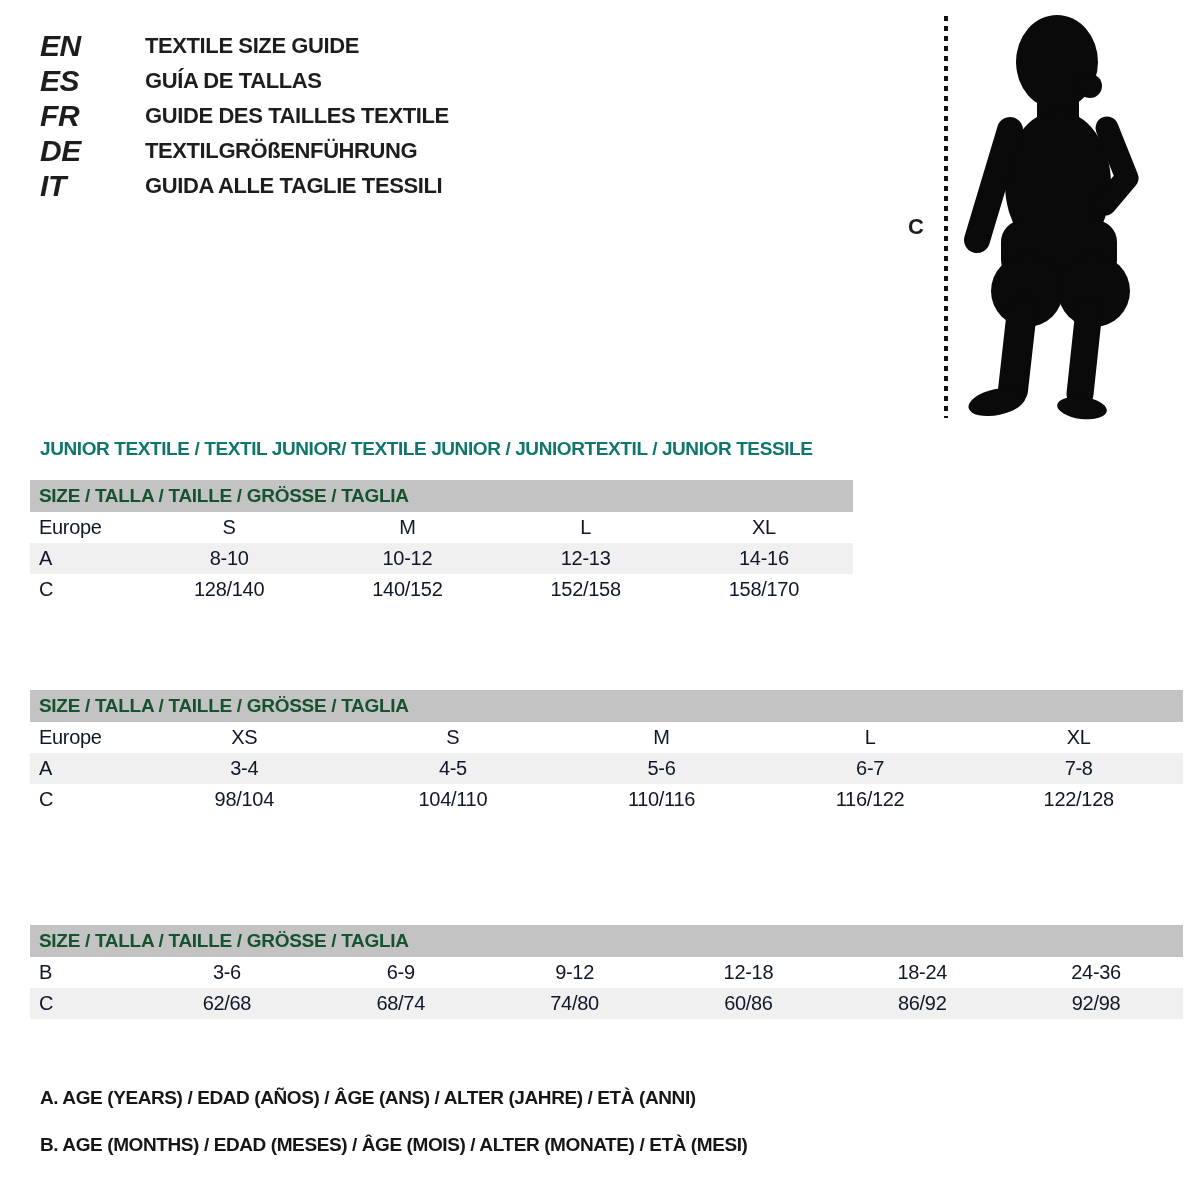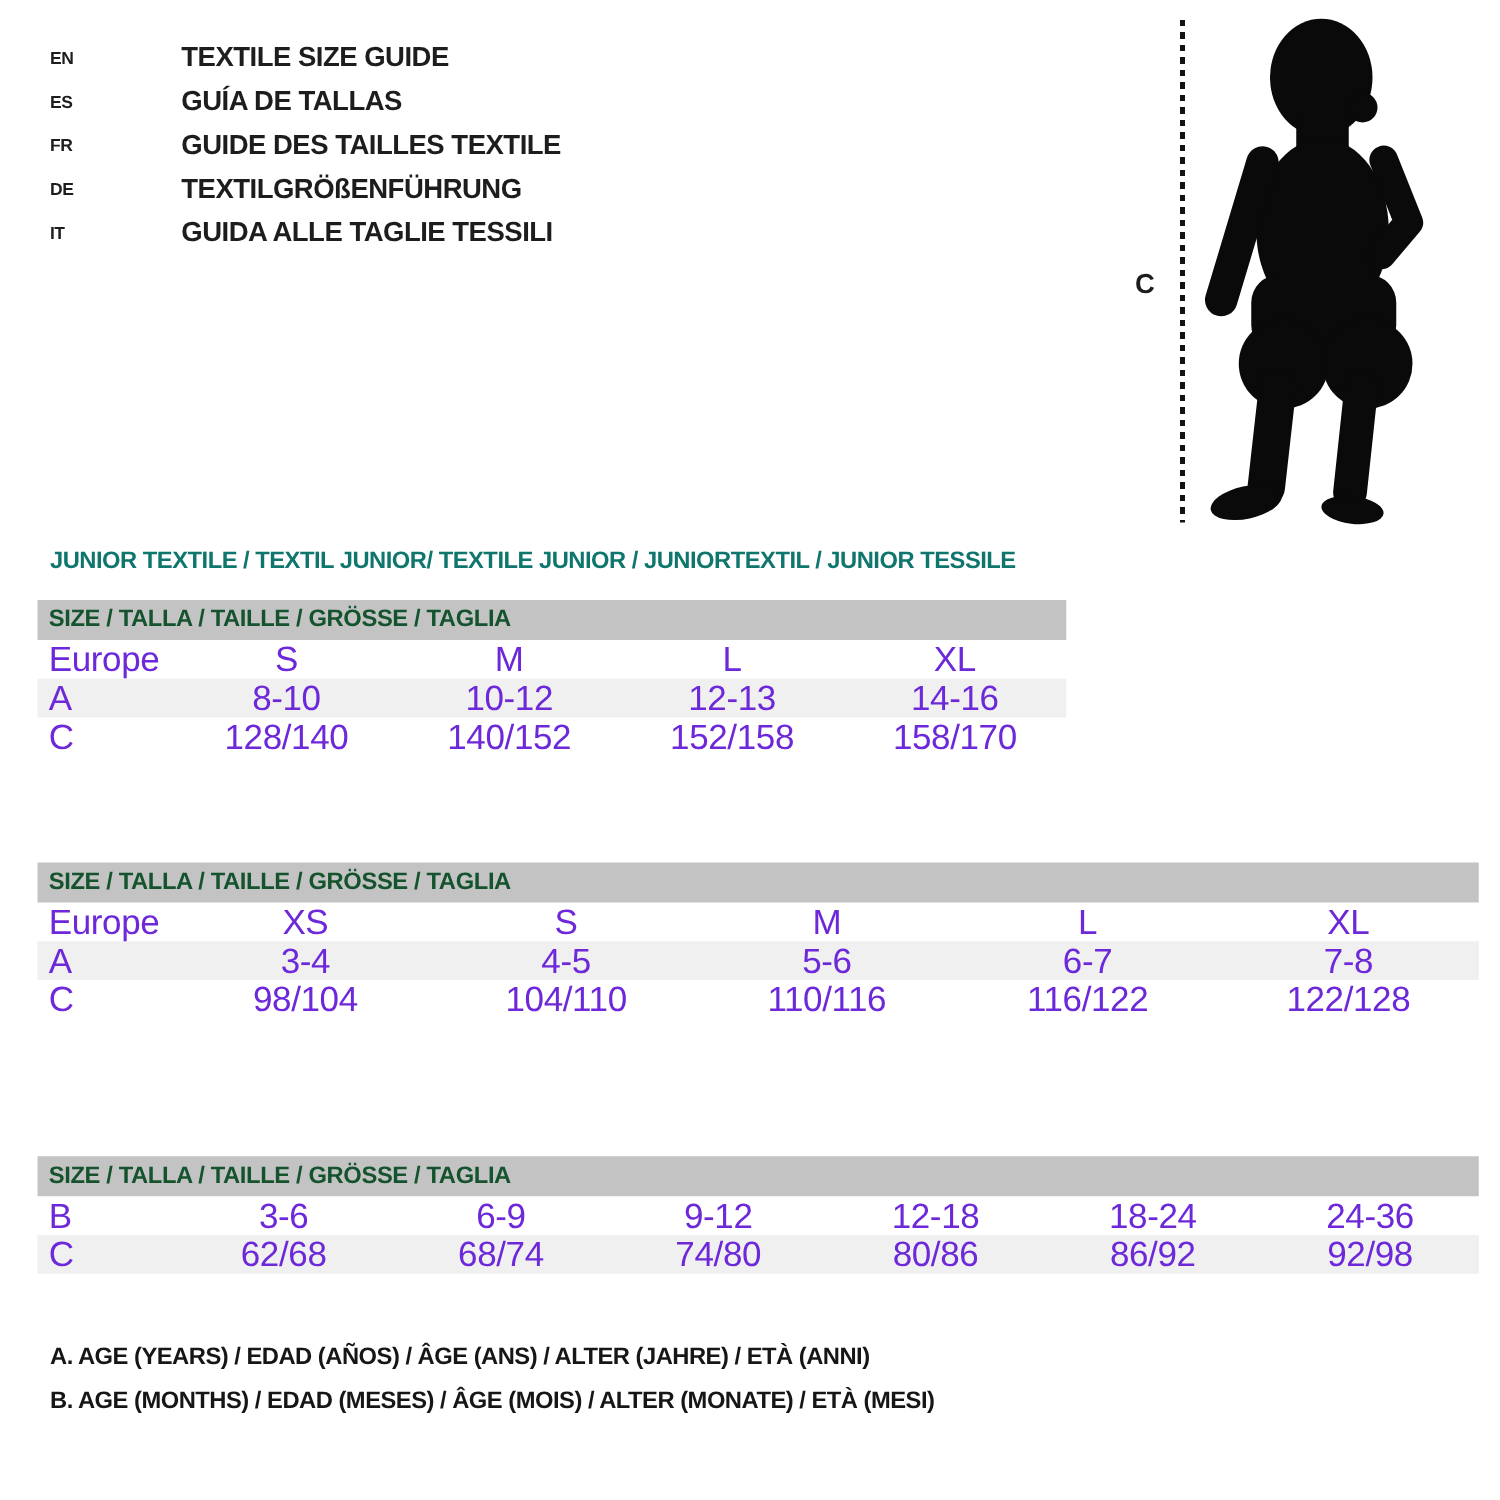--- a/index.html
+++ b/index.html
@@ -7,21 +7,21 @@
     position:relative;
     width:1200px;height:1200px;
     background:#ffffff;
     font-family:"Liberation Sans","DejaVu Sans",sans-serif;
     color:#1d1d1d;
     overflow:hidden;
   }
   
   .lang-block{position:absolute;left:40px;top:28px;}
   .lang-row{display:flex;height:35px;align-items:center;}
-  .lang-code{width:74px;font-size:14px;font-weight:bold;letter-spacing:-0.4px;}
+  .lang-code{width:74px;font-size:30px;font-weight:bold;letter-spacing:-0.4px;font-style:italic;}
   .lang-label{font-size:22px;font-weight:bold;letter-spacing:-0.4px;white-space:nowrap;margin-left:31px;}
   
   .dash-line{
     position:absolute;left:944px;top:16px;width:4px;height:402px;
     background:repeating-linear-gradient(to bottom,#121212 0 5px,transparent 5px 10px);
   }
   .c-label{position:absolute;left:908px;top:214px;font-size:22px;font-weight:bold;}
   .silhouette{position:absolute;left:958px;top:12px;}
   
   .sec-title{
@@ -33,30 +33,30 @@
   
   .sizes-table{position:absolute;left:30px;}
   .w-narrow{width:823px;}
   .w-wide{width:1153px;}
   .size-band{
     background:#c3c3c3;color:#14532d;
     font-size:19px;font-weight:bold;letter-spacing:-0.3px;
     height:32px;line-height:32px;padding-left:9px;
     box-sizing:border-box;
   }
-  .t-row{display:grid;height:31px;align-items:center;font-size:28px;color:#6d28d9;letter-spacing:-0.3px;}
+  .t-row{display:grid;height:31px;align-items:center;font-size:20px;color:#0f172a;letter-spacing:-0.3px;}
   .t-row.alt{background:#f0f0f0;}
   .cols4{grid-template-columns:110px repeat(4,1fr);}
   .cols5{grid-template-columns:110px repeat(5,1fr);}
   .cols6{grid-template-columns:110px repeat(6,1fr);}
   .t-row .lbl{padding-left:9px;text-align:left;}
   .t-row .c{text-align:center;}
   
   .legend{position:absolute;left:40px;top:1068px;}
-  .legend-line{font-size:19px;font-weight:bold;letter-spacing:-0.4px;height:35px;line-height:35px;white-space:nowrap;color:#161616;}
+  .legend-line{font-size:19px;font-weight:bold;letter-spacing:-0.4px;height:35px;line-height:35px;white-space:nowrap;color:#161616;margin-top:12px;}
 </style>
 </head>
 <body>
 
 <div class="page">
 
   <div class="lang-block">
     <div class="lang-row">
       <span class="lang-code">EN</span>
       <span class="lang-label">TEXTILE SIZE GUIDE</span>
@@ -169,21 +169,21 @@
       <span class="c">9-12</span>
       <span class="c">12-18</span>
       <span class="c">18-24</span>
       <span class="c">24-36</span>
     </div>
     <div class="t-row cols6 alt">
       <span class="lbl">C</span>
       <span class="c">62/68</span>
       <span class="c">68/74</span>
       <span class="c">74/80</span>
-      <span class="c">80/86</span>
+      <span class="c">60/86</span>
       <span class="c">86/92</span>
       <span class="c">92/98</span>
     </div>
   </div>
 
   <div class="legend">
     <div class="legend-line">A. AGE (YEARS) / EDAD (AÑOS) / ÂGE (ANS) / ALTER (JAHRE) / ETÀ (ANNI)</div>
     <div class="legend-line">B. AGE (MONTHS) / EDAD (MESES) / ÂGE (MOIS) / ALTER (MONATE) / ETÀ (MESI)</div>
   </div>
 

